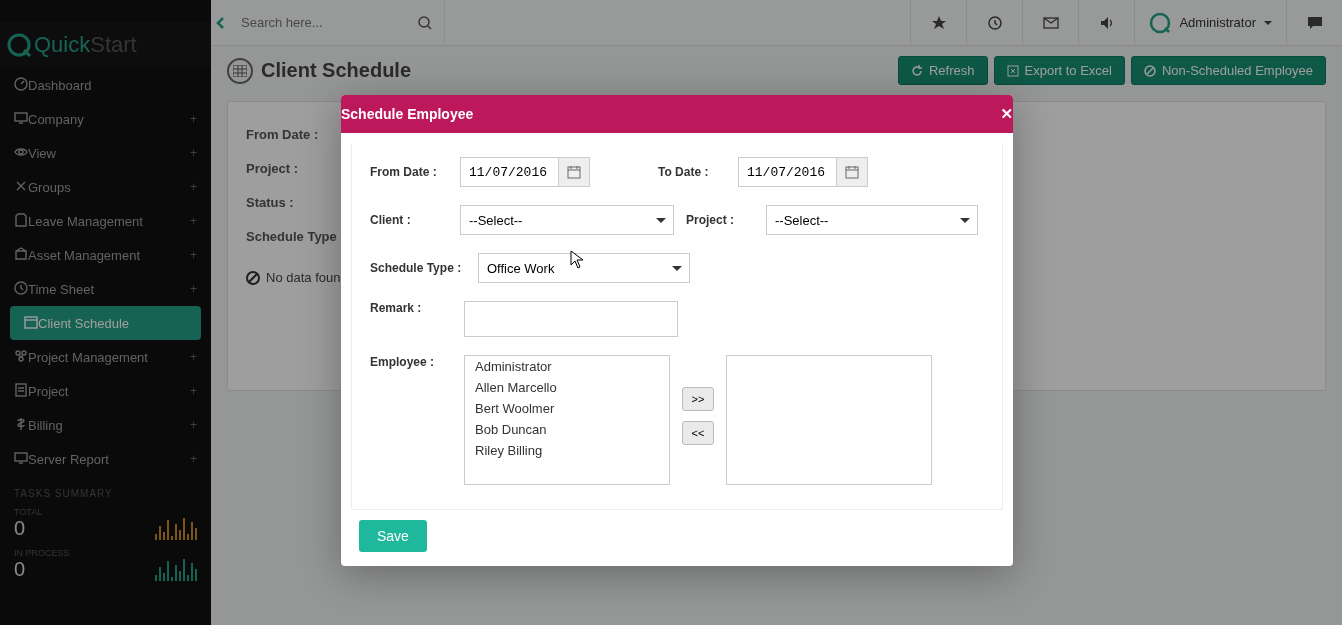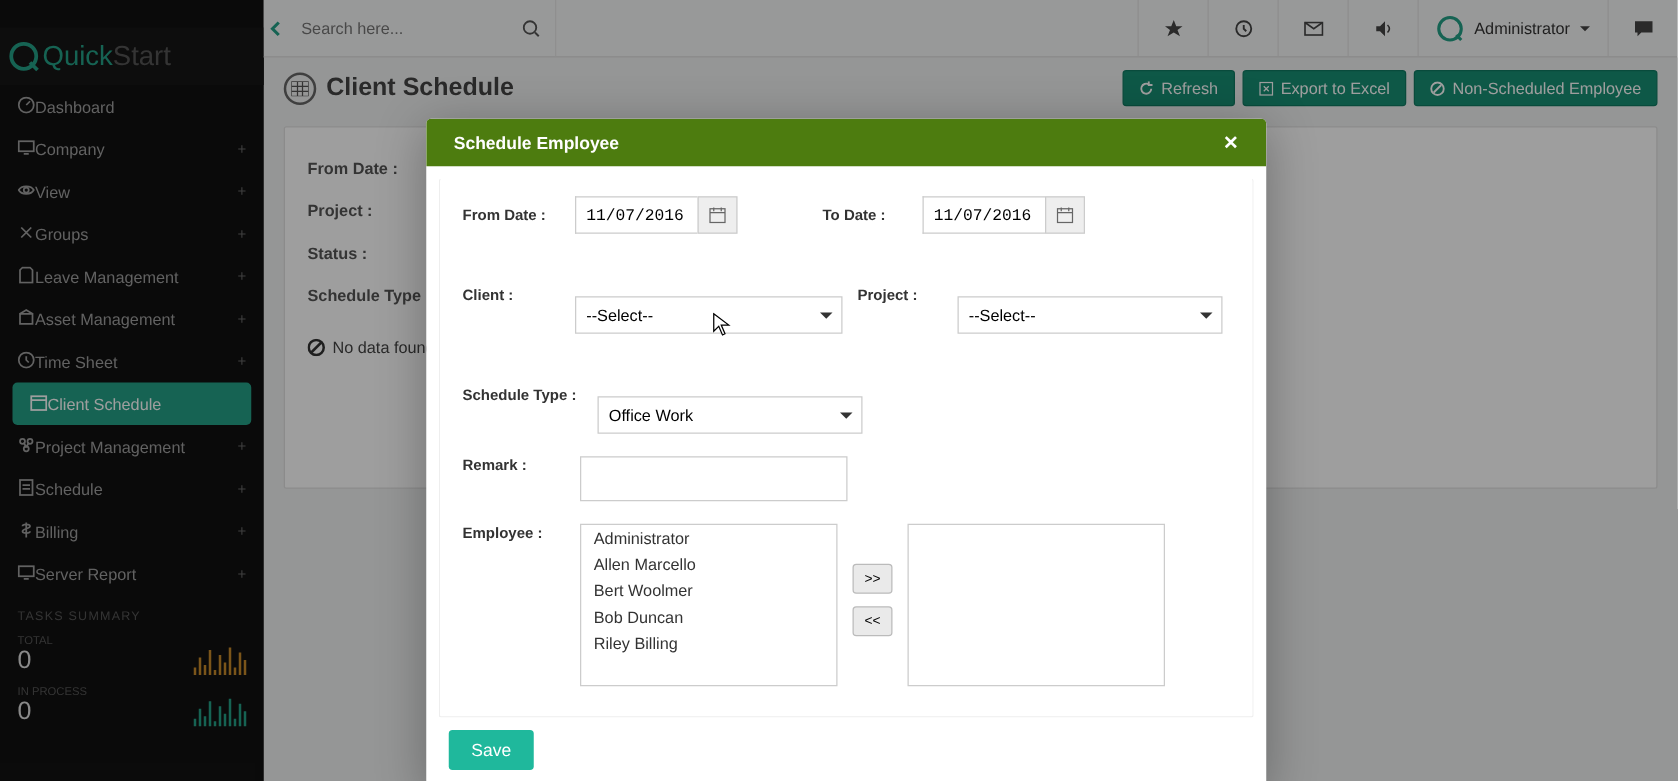--- a/index.html
+++ b/index.html
@@ -36,31 +36,31 @@
   .title-left{display:flex;align-items:center;gap:8px;font-size:20px;font-weight:600;color:#444;}
   .title-left .ticon{border:2px solid #666;border-radius:50%;width:26px;height:26px;display:flex;align-items:center;justify-content:center;font-size:13px;}
   .title-right{display:flex;gap:6px;}
   .gbtn{background:#178e73;color:#fff;border:1px solid #107a62;border-radius:3px;padding:6px 12px;font-size:13px;display:flex;align-items:center;gap:6px;cursor:pointer;}
   .panel{background:#fff;margin:6px 16px;border:1px solid #e1e1e1;border-radius:2px;padding:16px 18px;min-height:290px;}
   .filter-row{font-size:13px;color:#555;font-weight:600;line-height:34px;}
   .nodata{display:flex;align-items:center;gap:6px;color:#444;font-size:13px;padding-top:16px;}
   
   .overlay{position:absolute;inset:0;background:rgba(0,0,0,0.38);}
   .modal{position:absolute;left:341px;top:95px;width:672px;background:#fff;border-radius:4px;overflow:hidden;box-shadow:0 8px 40px rgba(0,0,0,.3);}
-  .modal-hdr{background:#4d7c0f;color:#fff;padding:10px 22px;font-size:14px;font-weight:600;display:flex;justify-content:space-between;align-items:center;}
+  .modal-hdr{background:#be185d;color:#fff;padding:10px 0;font-size:14px;font-weight:600;display:flex;justify-content:space-between;align-items:center;}
   .modal-body{padding:14px 18px 18px;border:1px solid #eee;border-top:none;margin:10px;border-radius:2px;}
   .mrow{display:flex;align-items:flex-start;margin-bottom:18px;gap:12px;}
   .mcol{display:flex;align-items:center;gap:8px;}
   .mlabel{font-size:12px;font-weight:700;color:#333;width:82px;}
   .wlabel{font-size:12px;font-weight:700;color:#333;width:100px;}
   .date-input{display:flex;}
   .date-input input{width:98px;height:30px;border:1px solid #ccc;border-right:none;padding:0 8px;font-size:13px;font-family:Liberation Mono, monospace;}
   .date-input .cal{width:32px;height:30px;border:1px solid #ccc;background:#eee;display:flex;align-items:center;justify-content:center;cursor:pointer;}
   .sel{height:30px;border:1px solid #ccc;background:#fff;font-size:13px;padding:0 22px 0 8px;appearance:none;position:relative;}
-  .sel-wrap{position:relative;display:inline-block;margin-top:32px;}
+  .sel-wrap{position:relative;display:inline-block;}
   .sel-wrap::after{content:"";position:absolute;right:8px;top:13px;border-left:5px solid transparent;border-right:5px solid transparent;border-top:5px solid #333;pointer-events:none;}
   .txta{width:214px;height:36px;border:1px solid #ccc;resize:none;}
   .listbox{width:206px;height:130px;border:1px solid #ccc;overflow-y:scroll;font-size:13px;}
   .listbox div{padding:3px 10px;cursor:pointer;}
   .movebtns{display:flex;flex-direction:column;gap:10px;padding-top:32px;}
   .movebtns button{width:32px;height:24px;border:1px solid #bbb;background:#eaeaea;border-radius:3px;cursor:pointer;font-size:11px;}
   .target-box{width:206px;height:130px;border:1px solid #ccc;overflow-y:scroll;}
   .save-btn{background:#1fb89c;color:#fff;border:none;border-radius:3px;padding:8px 18px;font-size:14px;cursor:pointer;margin:0 0 14px 18px;}
   .modal-close{cursor:pointer;font-size:15px;font-weight:700;}
   
@@ -164,21 +164,21 @@
           <span>Project Management</span>
         </span>
         <span class="plus">+</span>
       </div>
       <div class="side-item">
         <span class="lbl">
           <span class="ico"><svg width="14" height="14" viewBox="0 0 14 14" fill="none" stroke="currentColor" stroke-width="1.4">
               <rect x="2" y="1" width="10" height="12"></rect>
               <path d="M4 5h6M4 8h6"></path>
             </svg></span>
-          <span>Schedule</span>
+          <span>Project</span>
         </span>
         <span class="plus">+</span>
       </div>
       <div class="side-item">
         <span class="lbl">
           <span class="ico"><svg width="14" height="14" viewBox="0 0 14 14" fill="none" stroke="currentColor" stroke-width="1.4">
               <path d="M7 1v12M4 4c0-2 6-2 6 0s-6 2-6 4 6 2 6 0"></path>
             </svg></span>
           <span>Billing</span>
         </span>

